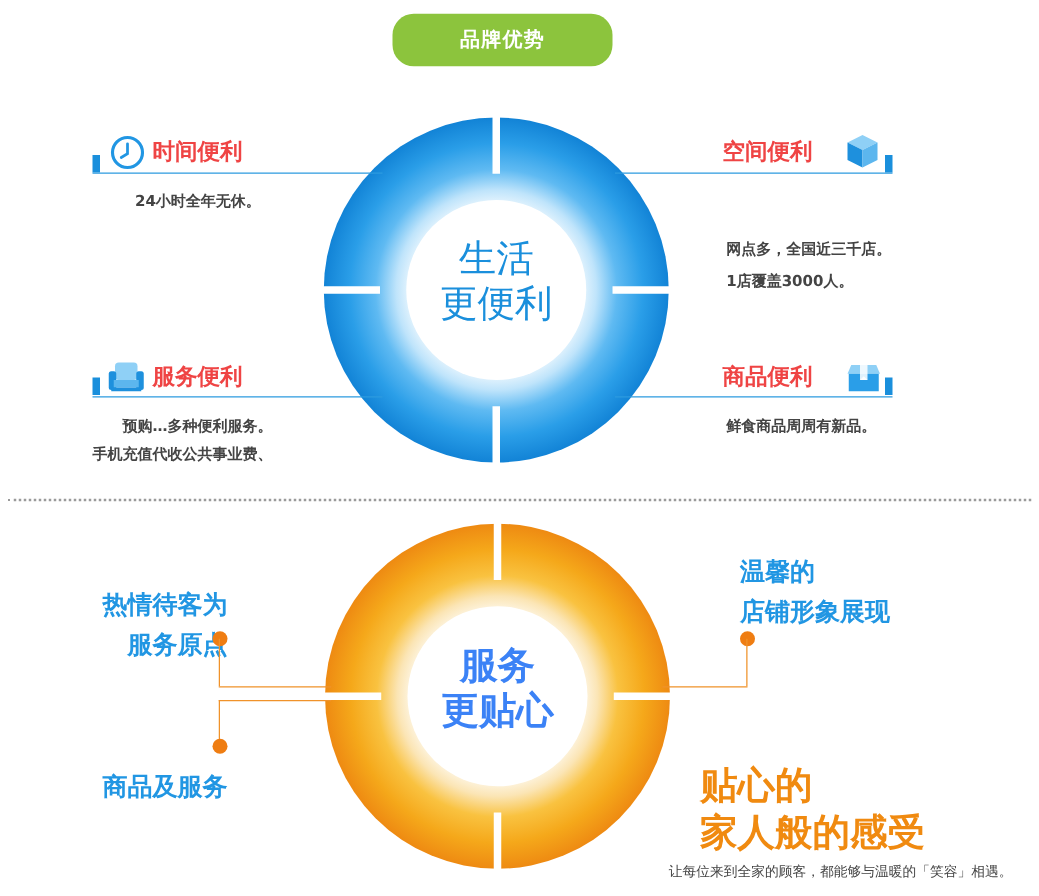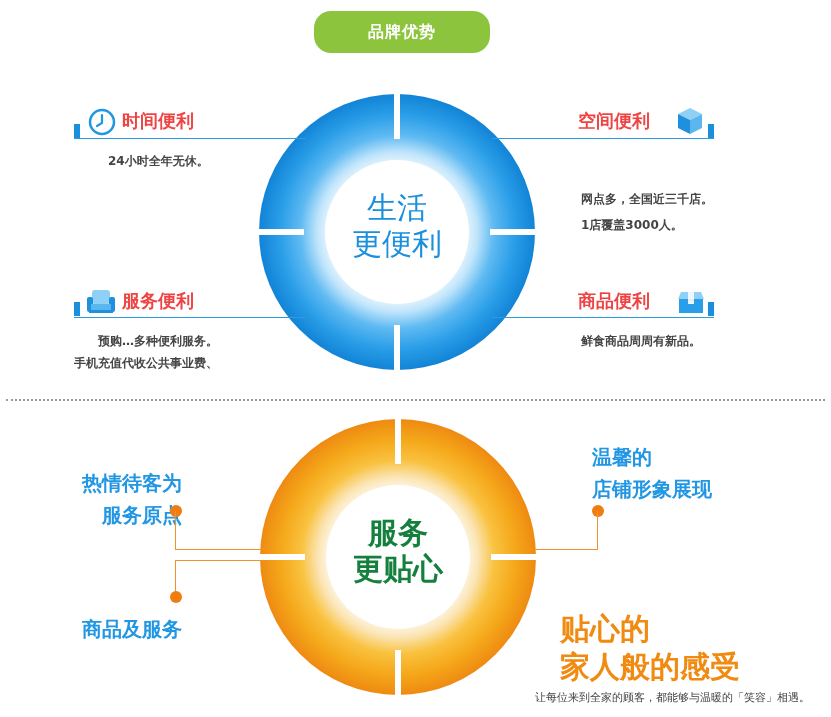--- a/index.html
+++ b/index.html
@@ -121,21 +121,21 @@
         <stop offset="1" stop-color="#ee8a12"></stop>
       </radialGradient>
     </defs>
     <circle cx="139" cy="139" r="138" fill="url(#og1)"></circle>
     <rect x="136" y="0" width="6" height="46" fill="#fff"></rect>
     <rect x="136" y="232" width="6" height="46" fill="#fff"></rect>
     <rect x="0" y="136" width="46" height="6" fill="#fff"></rect>
     <rect x="232" y="136" width="46" height="6" fill="#fff"></rect>
     <circle cx="139" cy="139" r="72" fill="#fff"></circle>
   </svg>
-  <div class="abs" style="left:336px;top:515px;width:124px;text-align:center;color:#15803d;font-weight:bold;font-size:30px;line-height:36px;">
+  <div class="abs" style="left:336px;top:515px;width:124px;text-align:center;color:#3b82f6;font-weight:bold;font-size:30px;line-height:36px;">
     <div>服务</div>
     <div>更贴心</div>
   </div>
 
   <div class="abs blue-text" style="left:62px;top:446px;text-align:right;width:120px;margin-top:21px;">
     <div>热情待客为</div>
     <div>服务原点</div>
   </div>
   <div class="abs odot" style="left:170px;top:505px;"></div>
   <div class="abs oline" style="left:175px;top:511px;width:1px;height:38px;"></div>

